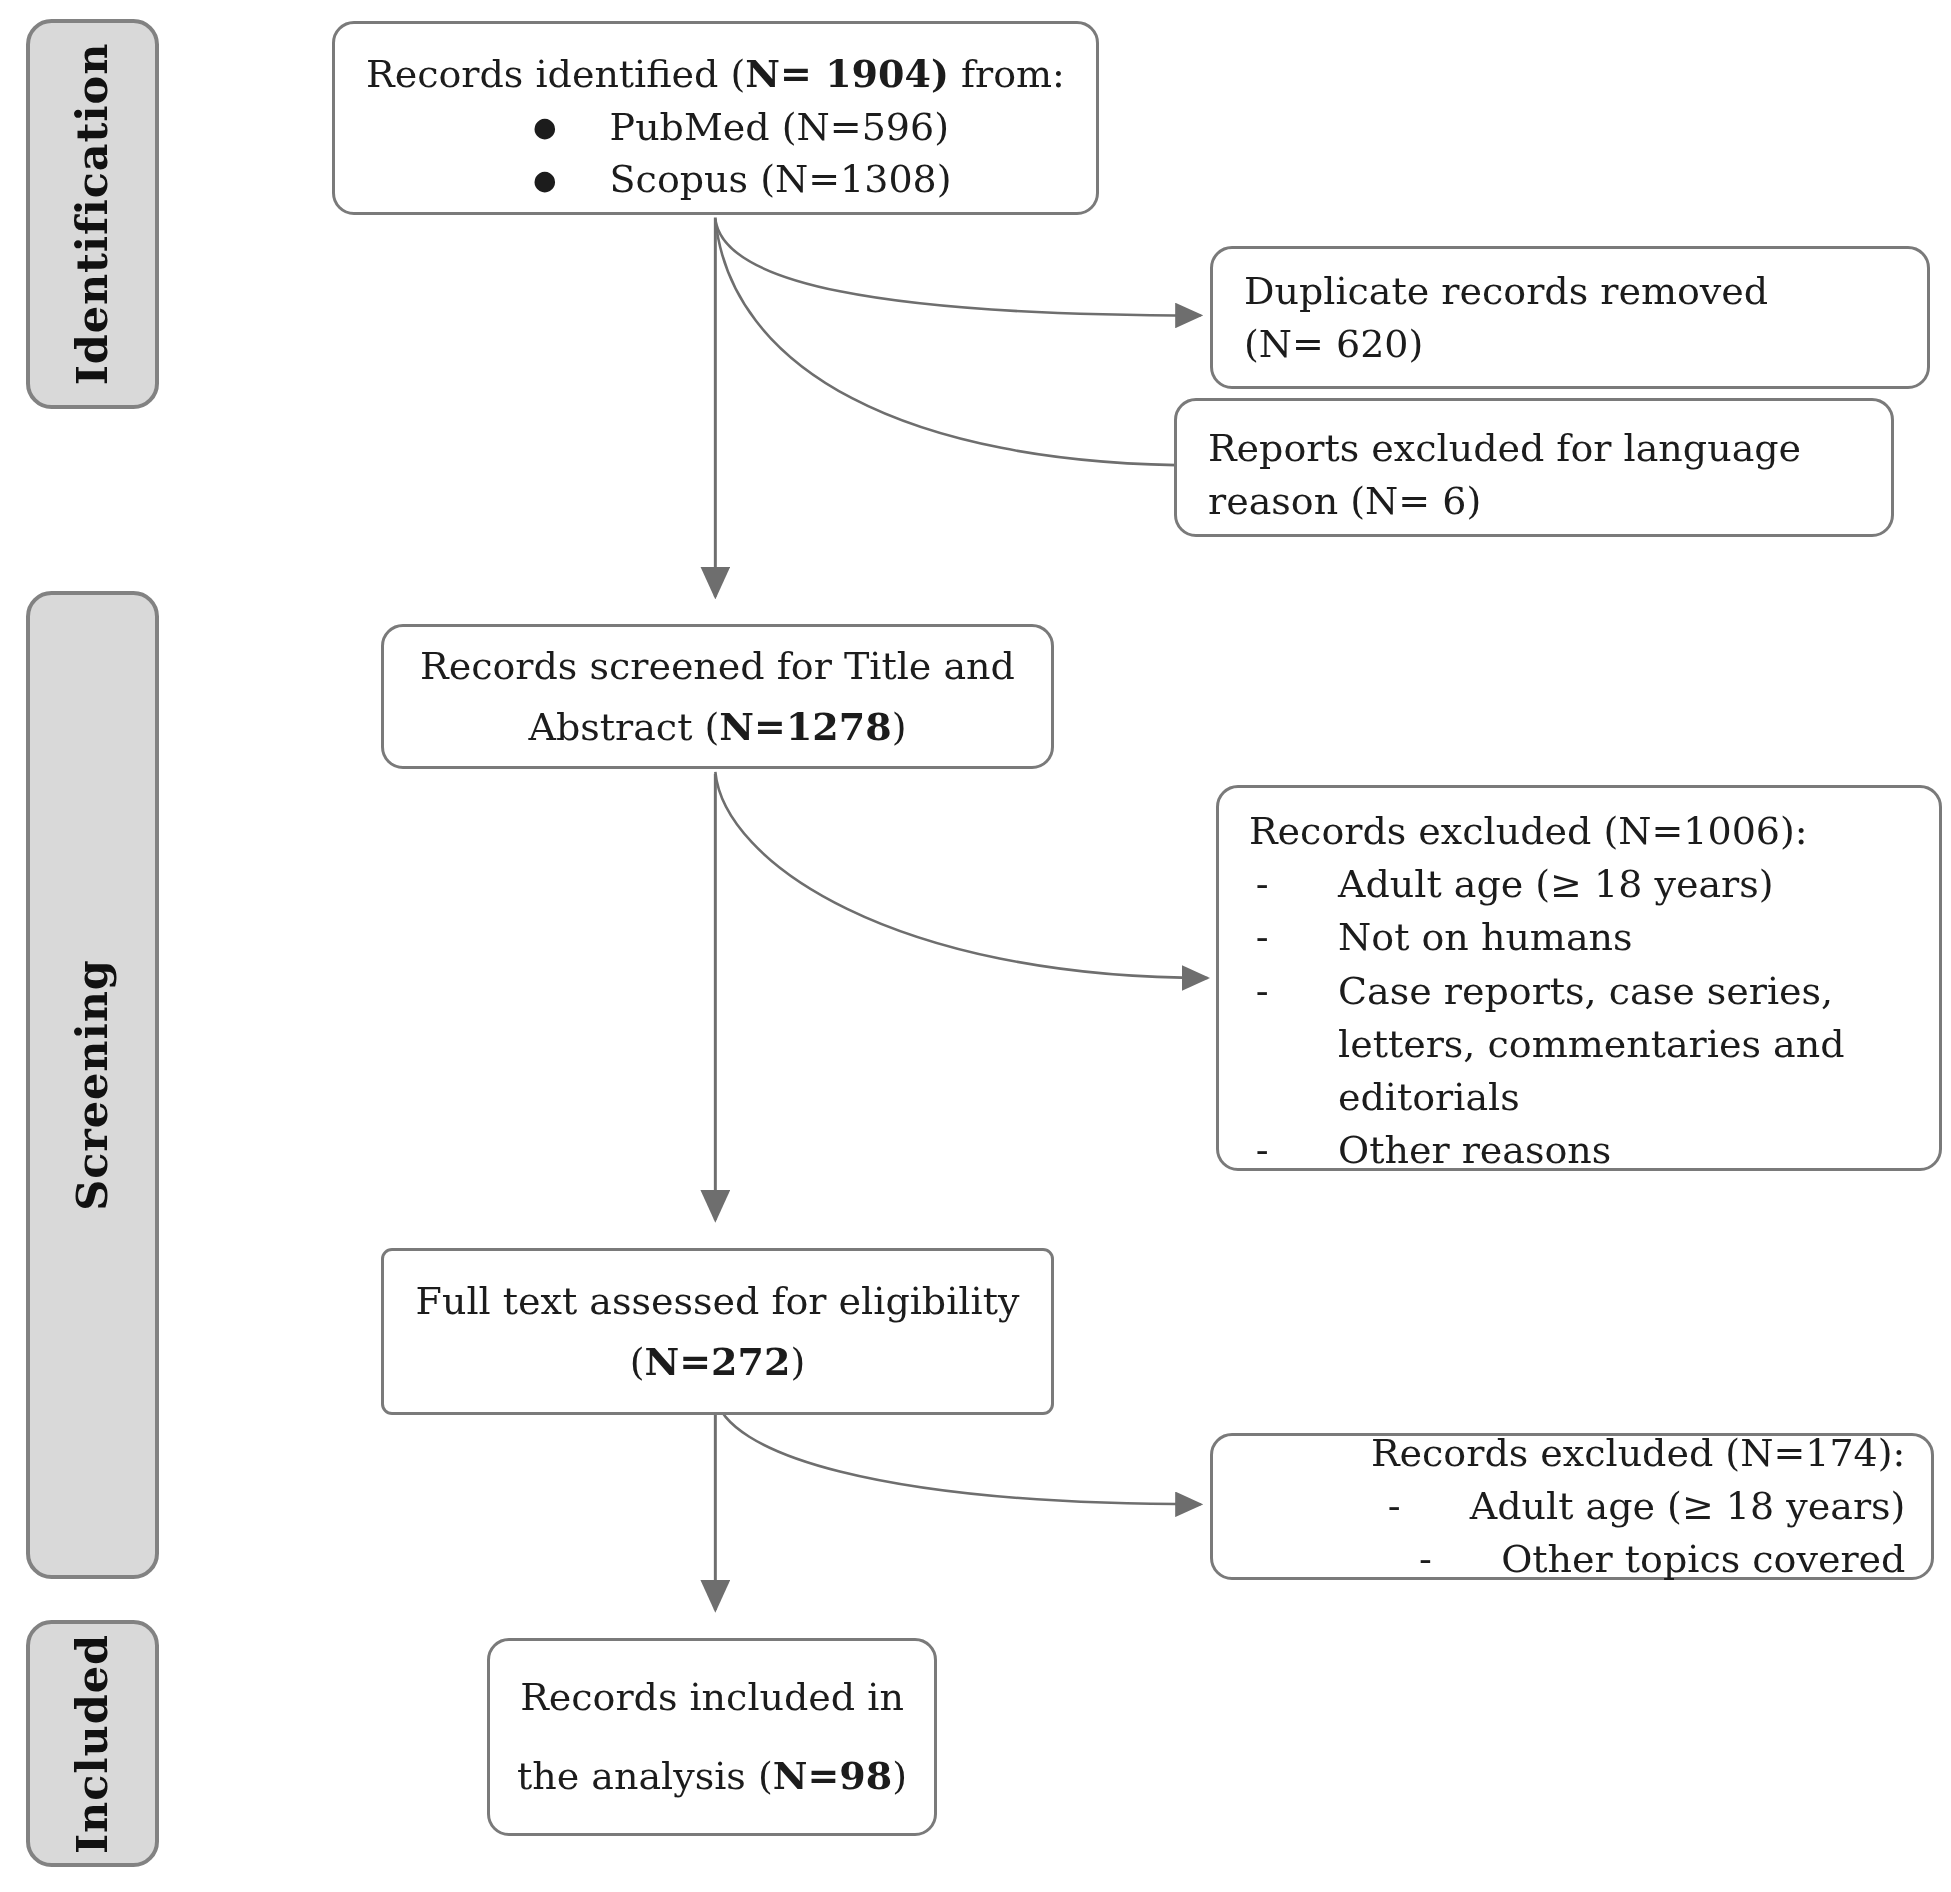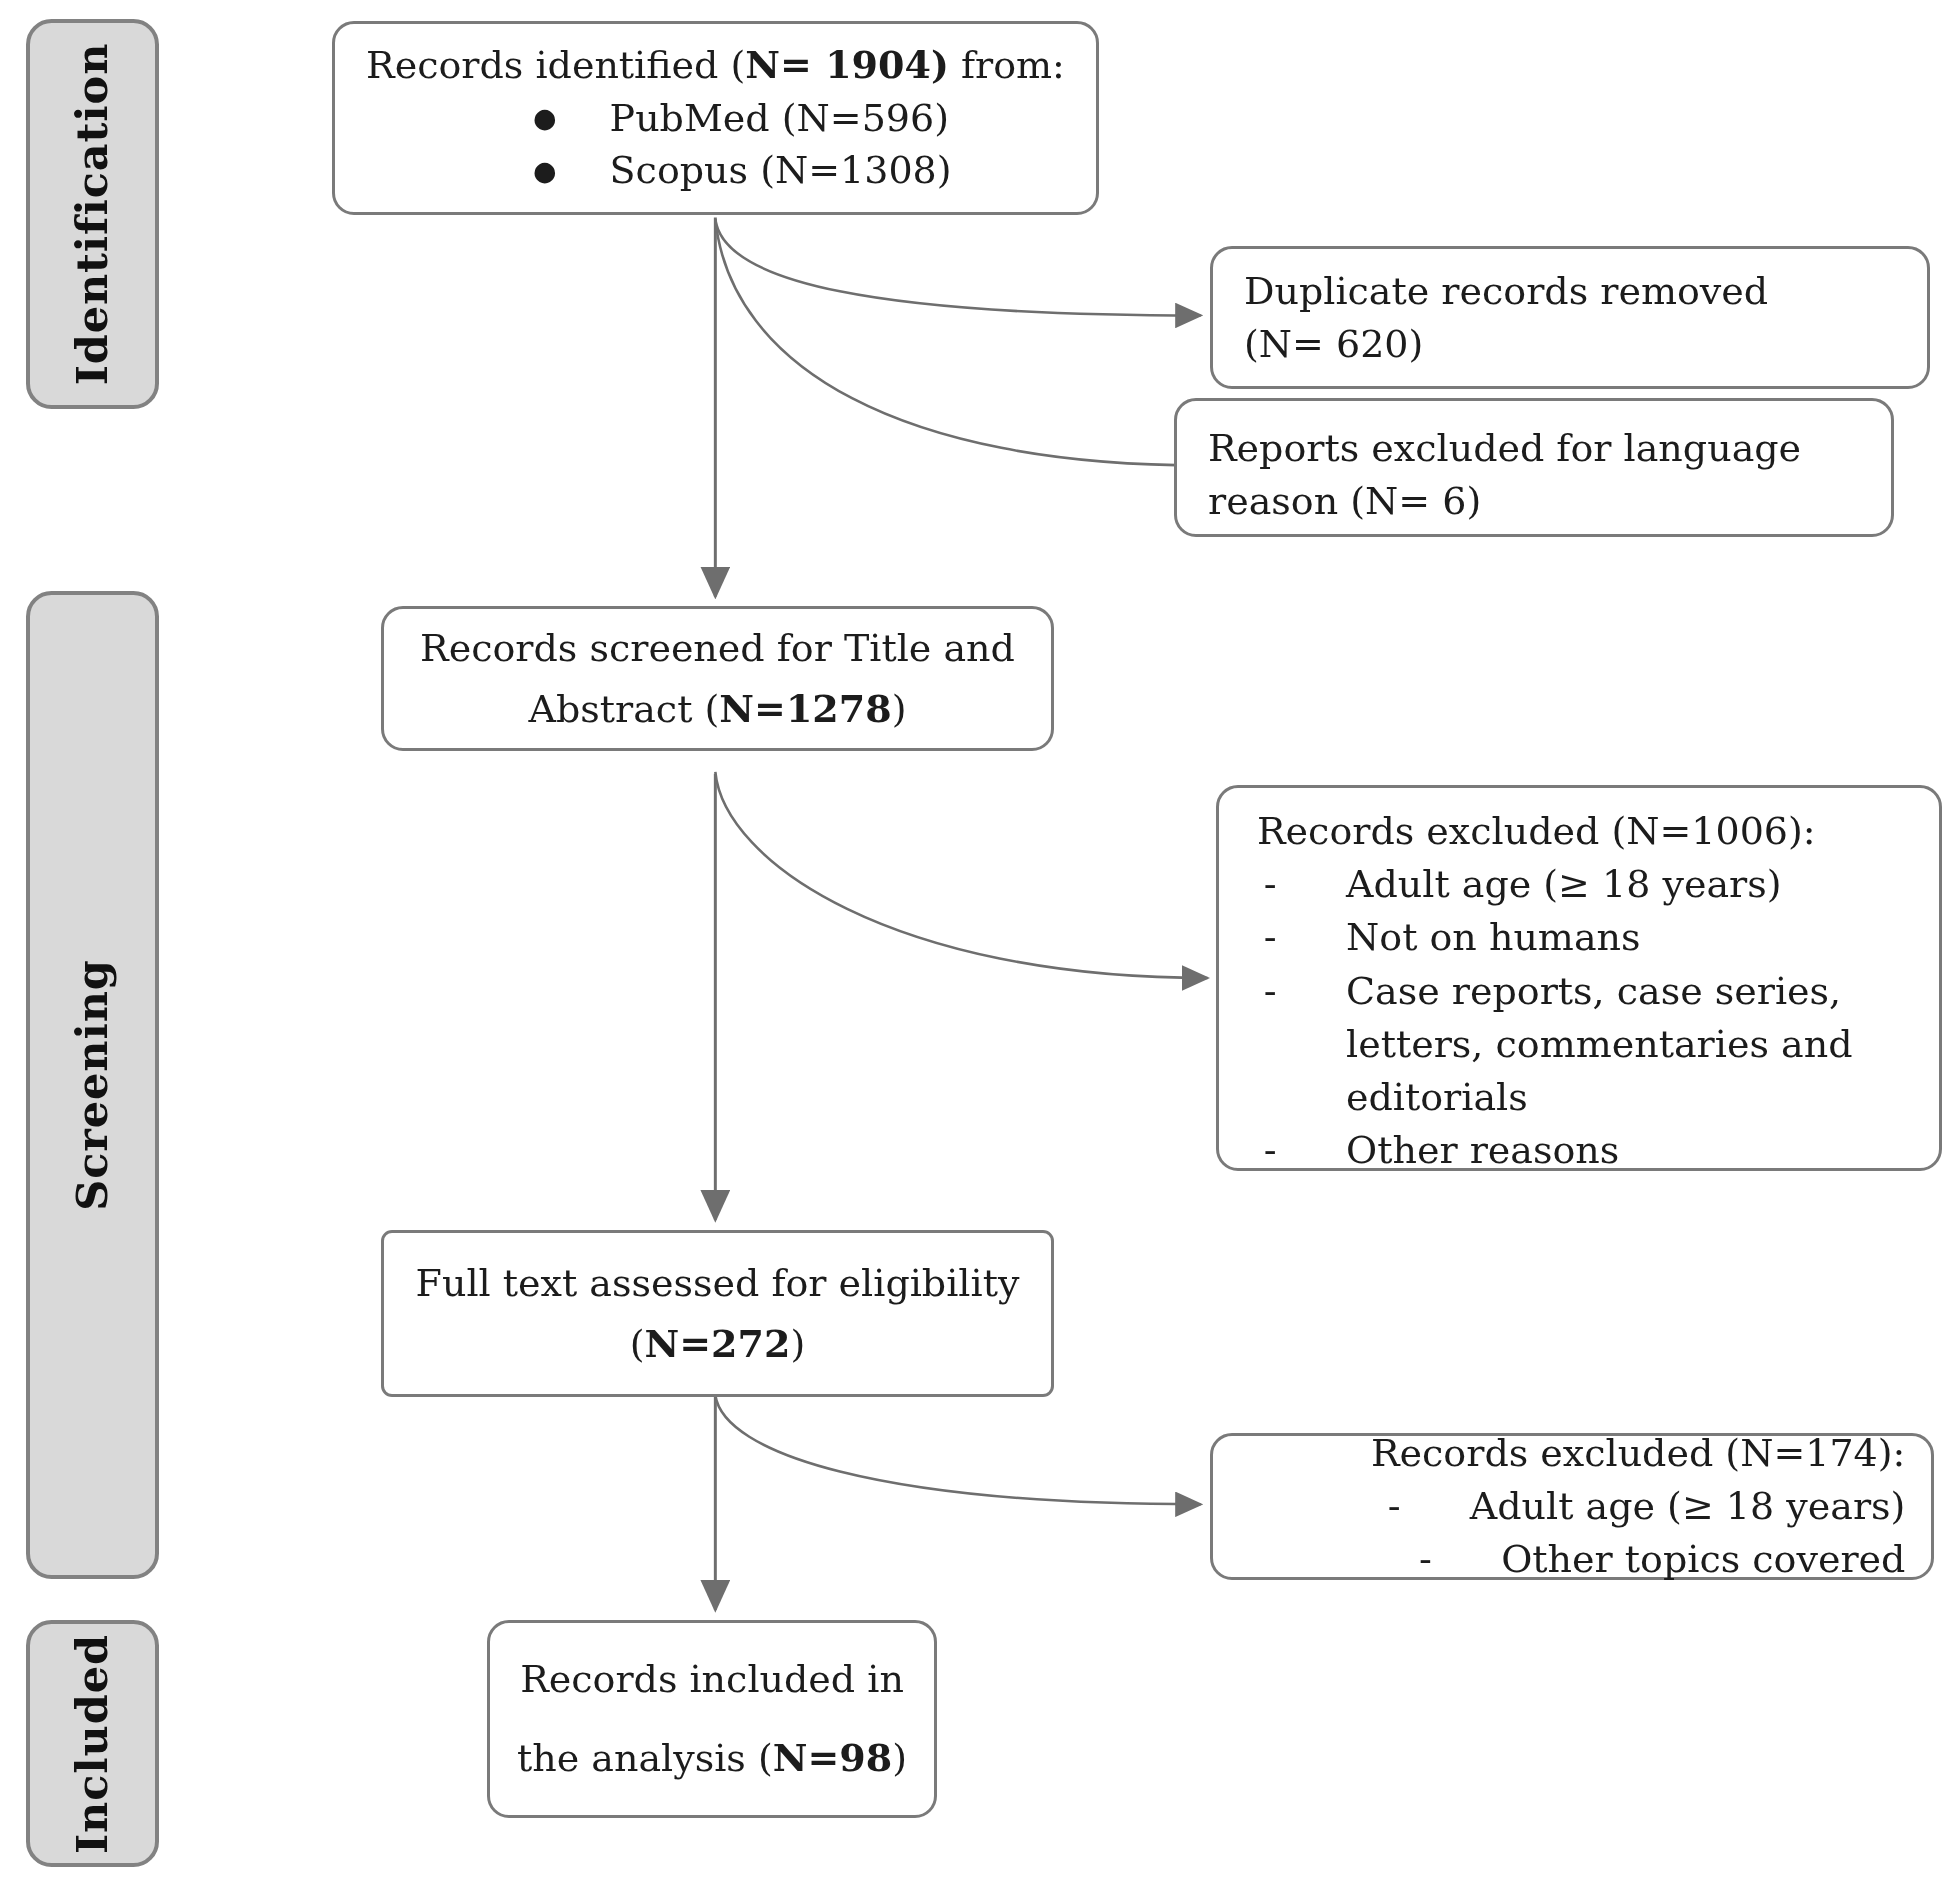--- a/index.html
+++ b/index.html
@@ -25,30 +25,30 @@
   #stage-screening      { top:591px; height:988px; }
   #stage-included       { top:1620px;height:247px; }
 
   
   .box {
     position:absolute; background:#ffffff; border:3.4px solid #7a7a7a;
     border-radius:22px; box-sizing:border-box; font-size:38px; line-height:1.38;
     display:flex; flex-direction:column; justify-content:center;
   }
   .box b { font-weight:700; }
-  .center { text-align:center; }
+  .center { text-align:center;margin-top:18px; }
 
   #box-identified { left:332px; top:21px;  width:767px; height:194px; padding:8.5px 21px; }
   #box-screened   { left:381px; top:606px; width:673px; height:145px; padding:6.8px 20.4px; line-height:1.6; }
   #box-fulltext   { left:381px; top:1230px;width:673px; height:167px; padding:6.8px 20.4px; line-height:1.6;border-radius:11px; }
   #box-included   { left:487px; top:1620px;width:450px; height:198px; padding:6.8px 17px; line-height:1.62;gap:16px; }
 
   #box-duplicates { left:1210px; top:246px;  width:720px; height:143px; padding:16px 31px; }
   #box-language   { left:1174px; top:398px;  width:720px; height:139px; padding:6.8px 31px;justify-content:flex-end; }
-  #box-screen-excl{ left:1216px; top:785px;  width:726px; height:386px; padding:17px 38px; justify-content:flex-start; line-height:1.40; }
+  #box-screen-excl{ left:1216px; top:785px;  width:726px; height:386px; padding:17px 30px; justify-content:flex-start; line-height:1.40; }
   #box-ft-excl    { left:1210px; top:1433px; width:724px; height:147px; padding:8.5px 25.6px; line-height:1.40;align-items:flex-end; }
 
   .bullet-row { display:flex; align-items:baseline; gap:53px; margin-left:177px; }
   .bullet-glyph { font-size:27px; position:relative; top:-3.4px; }
 
   .dash-row { display:grid; grid-template-columns:89px 1fr; align-items:start; }
   .dash-glyph { padding-left:6.8px; }
 </style>
 </head>
 <body>

